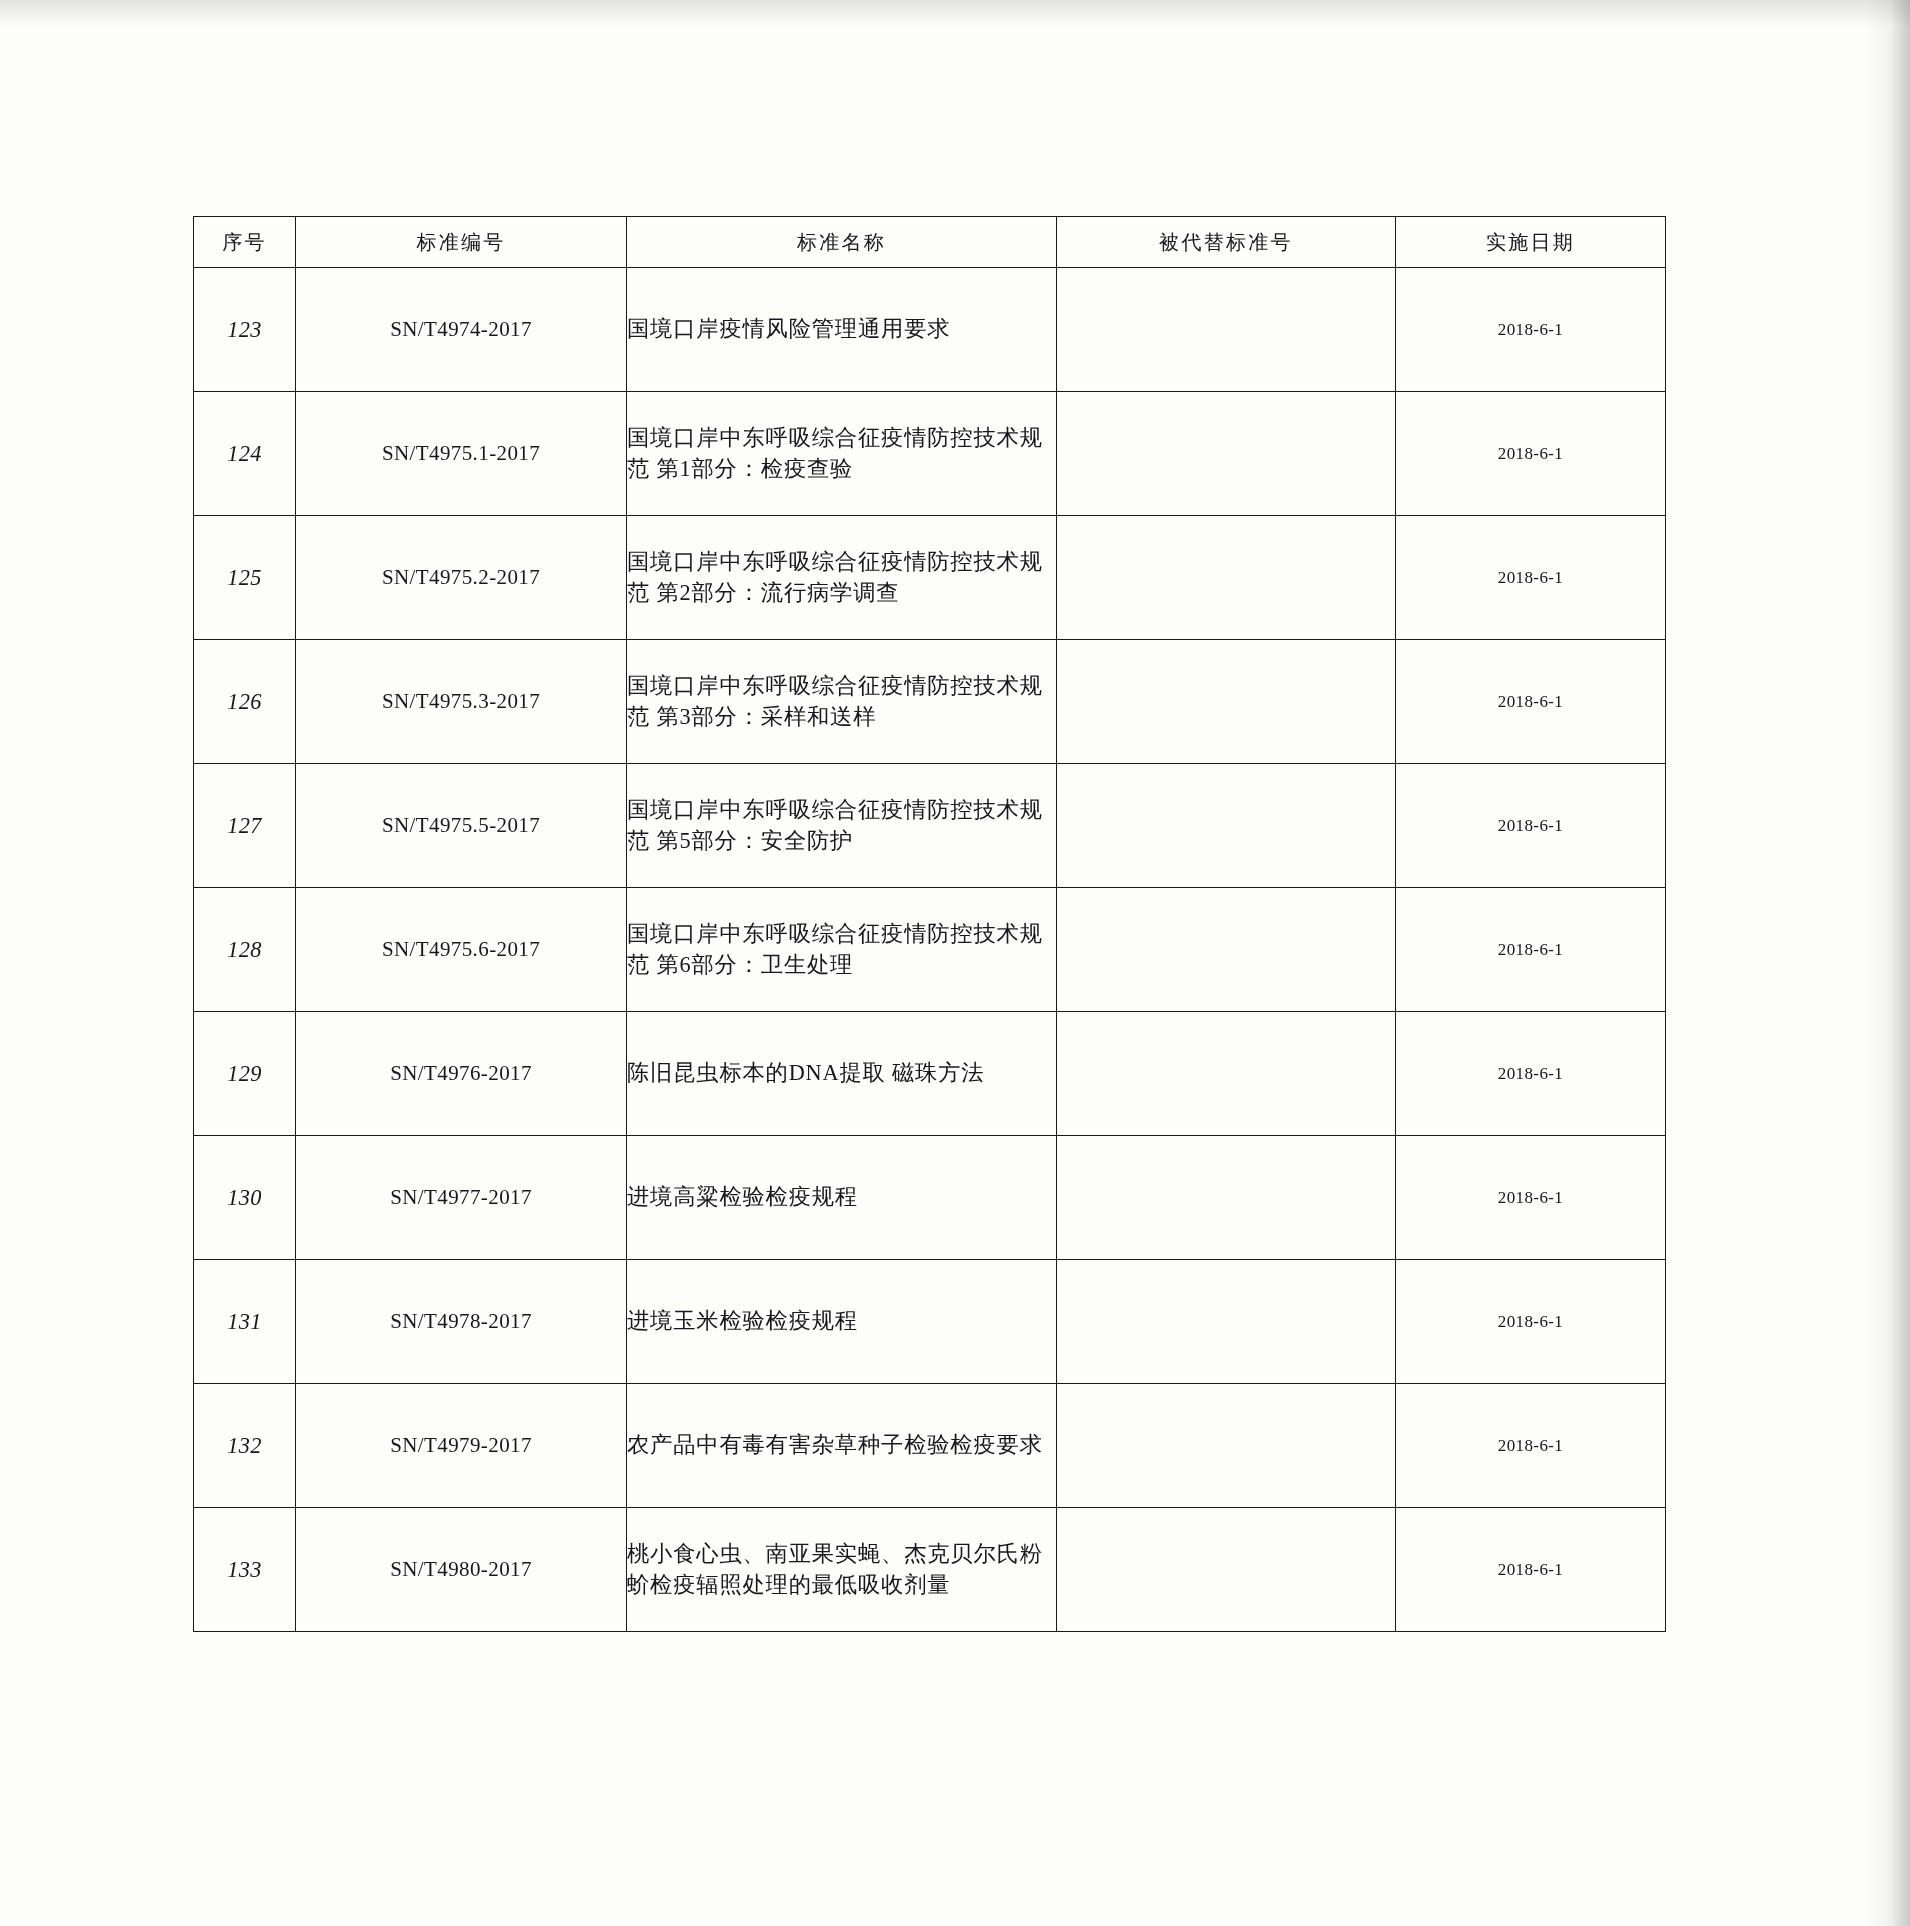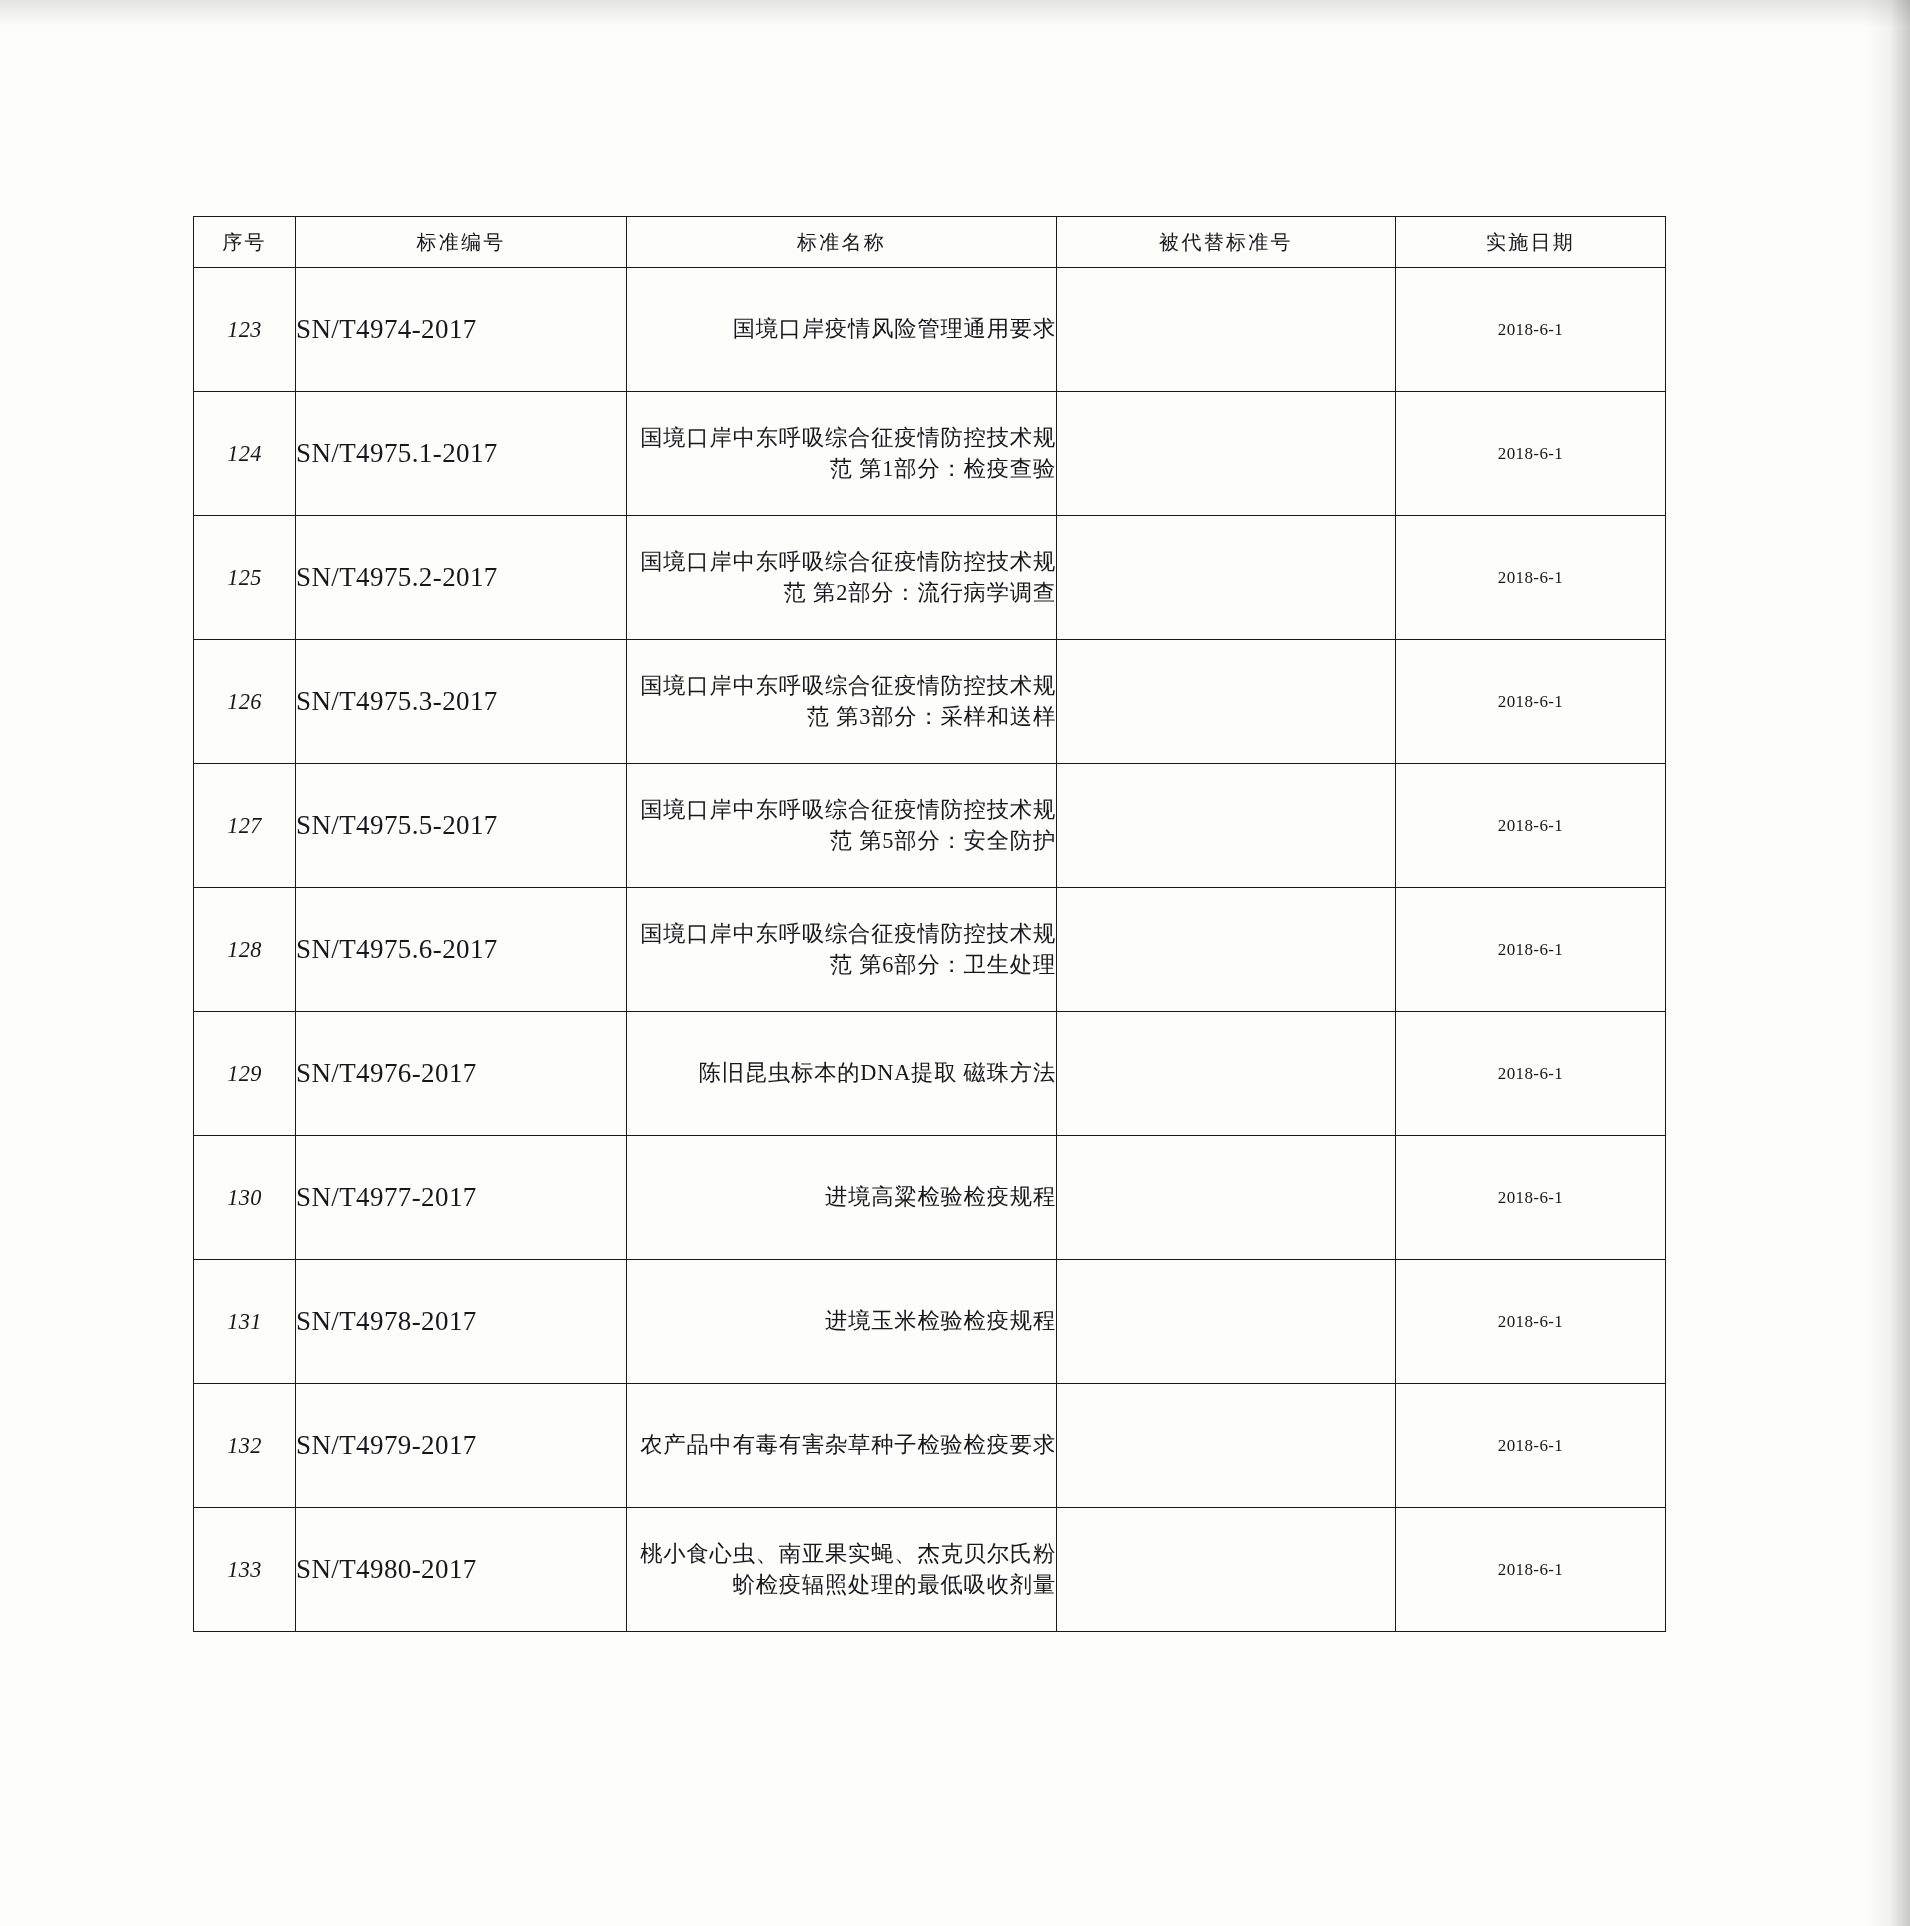--- a/index.html
+++ b/index.html
@@ -72,26 +72,27 @@
   tbody td {
     font-size: 22.3px;
   }
   .c-no {
     text-align: center;
     font-size: 22.3px;
     letter-spacing: 0.4px;
     font-style: italic;
   }
   .c-code {
-    font-size: 27px;
+    text-align: center;
+    font-size: 21px;
     letter-spacing: 0.4px;
     white-space: nowrap;
   }
   .c-name {
-    text-align: right;
+    text-align: left;
     padding: 8.5px 6.2px 8.5px 10px;
     line-height: 1.38;
     letter-spacing: 0.8px;
   }
   .c-replace {
     text-align: center;
   }
   .c-date {
     text-align: center;
     font-size: 17px;

